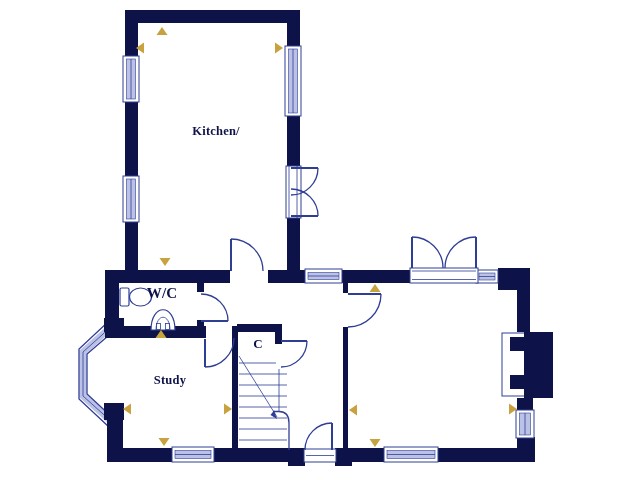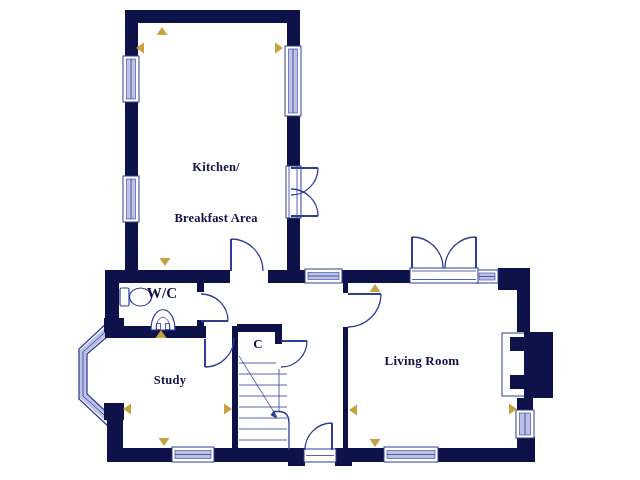--- a/index.html
+++ b/index.html
@@ -14,21 +14,21 @@
   .ln{stroke:var(--line);fill:none;stroke-width:1.3;}
   .panel{stroke:var(--line);fill:none;stroke-width:2;}
   .thin{stroke:var(--line);fill:none;stroke-width:.8;}
   .winbox{fill:#ffffff;stroke:var(--line);stroke-width:1;}
   .glz{fill:var(--glazing);stroke:var(--line);stroke-width:.6;}
   .fix{fill:#ffffff;stroke:var(--line);stroke-width:1.2;}
   .gold{fill:var(--gold);stroke:none;}
   .navy-small{fill:var(--line);stroke:none;}
   .room-label{position:absolute;color:var(--text);font-weight:bold;
               text-align:center;line-height:15px;letter-spacing:.2px;}
-  .room-label span{display:block;margin-top:36px;}
+  .room-label span{display:block;}
 </style>
 </head>
 <body>
 
 <div class="stage">
 <svg width="640" height="480" viewBox="0 0 640 480">
 
   <g>
     <path class="glz" style="stroke:none;fill:none" d="M0,0"></path>
     <path d="M112,326 L83,352 L83,396 L112,422" stroke="var(--glazing)" stroke-width="7" fill="none"></path>
@@ -199,19 +199,17 @@
     <polygon class="gold" points="164,446 158.5,438 169.5,438"></polygon>
     <polygon class="gold" points="375,284 369.5,292 380.5,292"></polygon>
     <polygon class="gold" points="349,410 357,404.5 357,415.5"></polygon>
     <polygon class="gold" points="517,409 509,403.5 509,414.5"></polygon>
     <polygon class="gold" points="375,447 369.5,439 380.5,439"></polygon>
   </g>
 </svg>
 
   <div class="room-label" style="left:153px;top:124px;width:126px;font-size:12.5px;">
     <span>Kitchen/</span>
-    <span>Breakfast Area</span>
   </div>
   <div class="room-label" style="left:142px;top:286px;width:40px;font-size:15px;">W/C</div>
   <div class="room-label" style="left:140px;top:373px;width:60px;font-size:12.5px;text-align:center;">Study</div>
   <div class="room-label" style="left:248px;top:336px;width:20px;font-size:13px;">C</div>
-  <div class="room-label" style="left:372px;top:353px;width:100px;font-size:13px;">Living Room</div>
 </div>
 
 </body></html>

